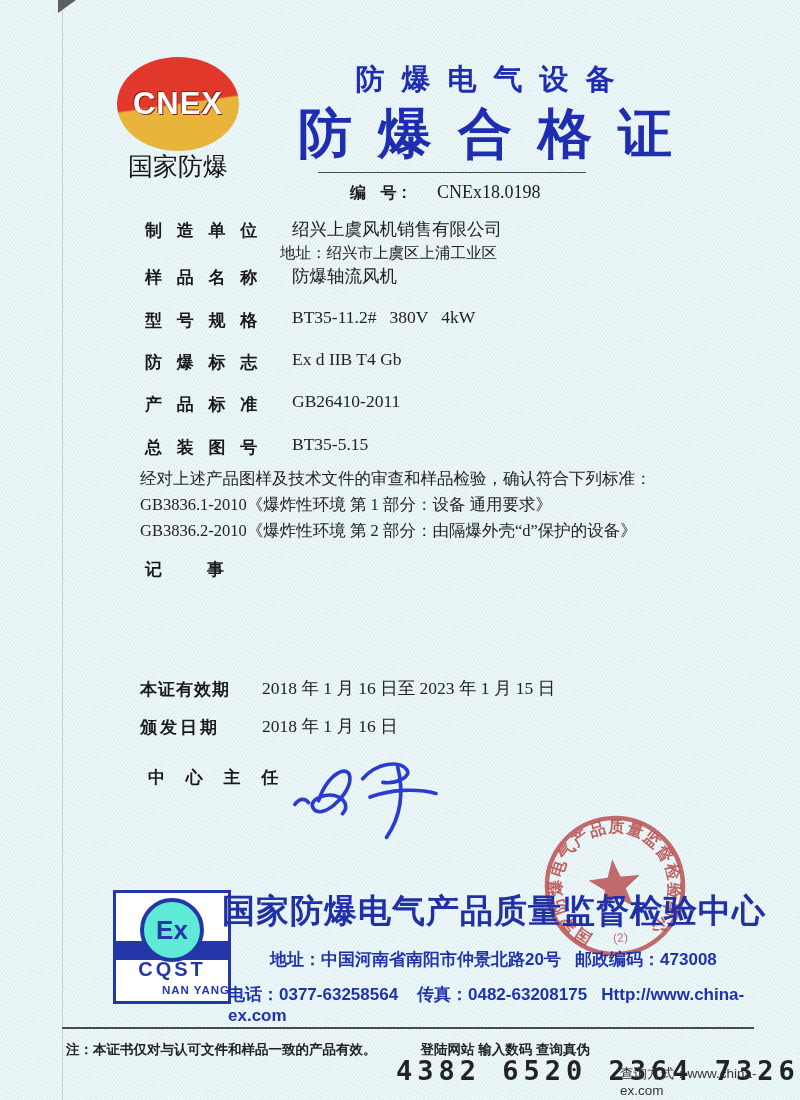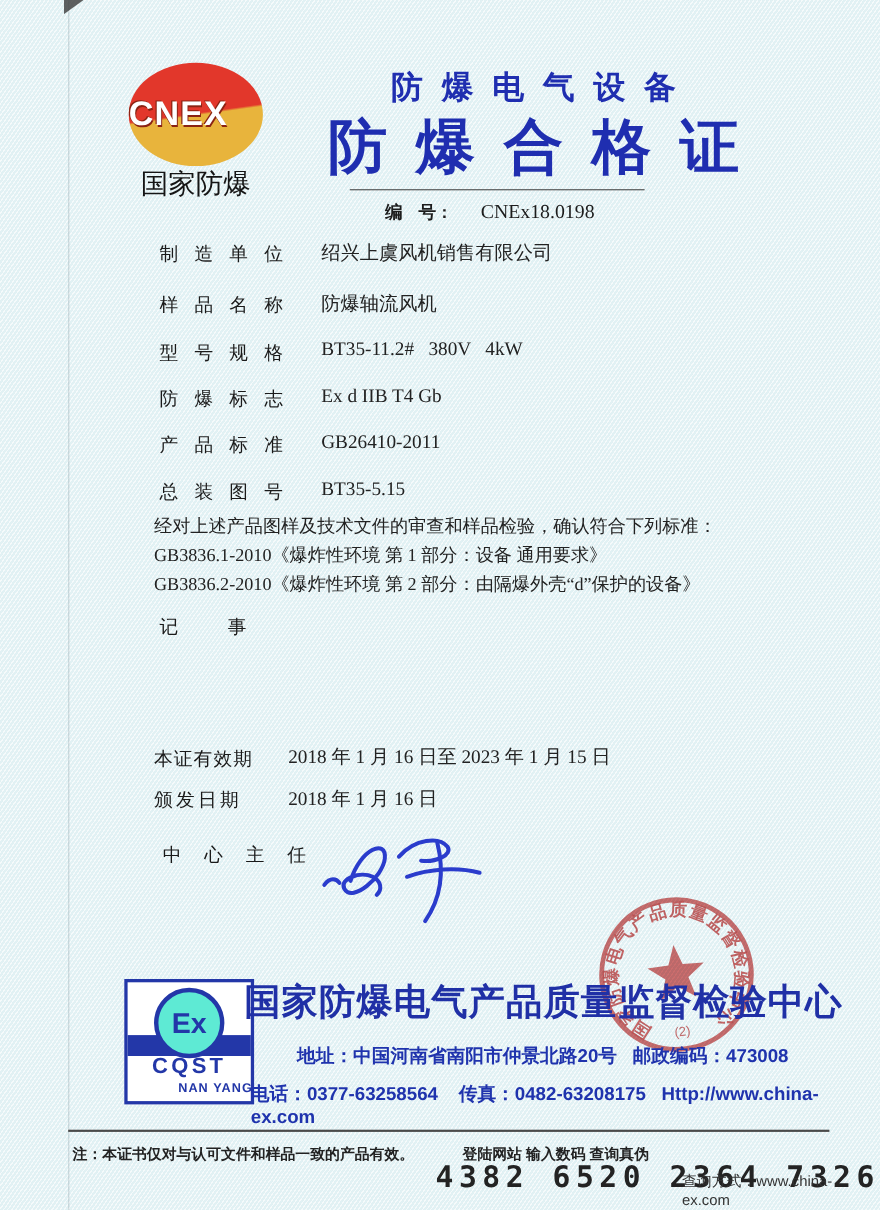--- a/index.html
+++ b/index.html
@@ -8,33 +8,33 @@
     background-color:#e9f4f6;
     background-image:repeating-linear-gradient(125deg, rgba(255,255,255,.55) 0 1px, rgba(205,233,238,.28) 1px 3px);
     font-family:"Liberation Sans", sans-serif;color:#1c1c1c;
   }
   .abs{position:absolute;}
   .scan-edge{left:62px;top:0;width:1px;height:1100px;background:rgba(110,130,140,.30);}
   .corner-mark{left:58px;top:0;width:18px;height:13px;background:#3a3a3a;clip-path:polygon(0 0,100% 0,0 100%);opacity:.8;}
   
   .cnex-oval{left:117px;top:57px;width:122px;height:94px;border-radius:50%;
     background:linear-gradient(172deg,#e2372b 0 49%,#e8b43c 51%);
-    display:flex;align-items:center;}
+    display:flex;align-items:center;justify-content:center;}
   .cnex-text{color:#fff;font-size:31px;font-weight:bold;letter-spacing:1px;
     text-shadow:1px 1px 0 #8a2313, -1px -1px 0 #8a2313;}
   .cnex-caption{left:106px;top:150px;width:144px;text-align:center;font-size:25px;color:#151515;}
   .hdr-sub{left:200px;top:60px;width:570px;text-align:center;color:#1f2eb0;
     font-size:29px;font-weight:bold;letter-spacing:17px;text-indent:17px;}
   .hdr-title{left:200px;top:98px;width:570px;text-align:center;color:#1f2eb0;
     font-size:54px;font-weight:bold;letter-spacing:26px;text-indent:26px;}
   .hdr-line{left:318px;top:172px;width:268px;height:1px;background:#4a4a4a;}
   .certno-label{left:350px;top:183px;font-size:16px;font-weight:bold;letter-spacing:5px;}
   .certno-value{left:437px;top:182px;font-family:"Liberation Serif",serif;font-size:18px;}
   
-  .lbl{font-size:17px;font-weight:normal;letter-spacing:5px;color:#1a1a1a;white-space:pre-wrap;}
+  .lbl{font-size:17px;font-weight:bold;letter-spacing:5px;color:#1a1a1a;white-space:pre-wrap;}
   .val{font-family:"Liberation Serif",serif;font-size:17.5px;color:#222;white-space:pre-wrap;padding-left:12px;}
   .subval{font-family:"Liberation Serif",serif;font-size:15.5px;color:#222;}
   
   .para{font-family:"Liberation Serif",serif;font-size:16.5px;line-height:26px;color:#222;white-space:pre-wrap;}
   .rline{font-family:"Liberation Serif",serif;font-size:16.5px;line-height:25px;color:#222;white-space:pre-wrap;}
   
   .stamp{left:535px;top:806px;width:160px;height:160px;transform:rotate(-6deg);
     mix-blend-mode:multiply;opacity:.92;}
   
   .cqst-box{left:113px;top:890px;width:112px;height:108px;background:#fff;border:3px solid #2337a8;}
@@ -68,20 +68,21 @@
   </div>
   <div class="abs cnex-caption">国家防爆</div>
   <div class="abs hdr-sub">防爆电气设备</div>
   <div class="abs hdr-title">防爆合格证</div>
   <div class="abs hdr-line"></div>
   <div class="abs certno-label">编  号:</div>
   <div class="abs certno-value">CNEx18.0198</div>
 
   <div class="abs lbl" style="left:145px;top:219px">制 造 单 位</div>
   <div class="abs val" style="left:280px;top:217px">绍兴上虞风机销售有限公司</div>
+  <div class="abs subval" style="left:280px;top:243px">地址：绍兴市上虞区上浦工业区</div>
 
   <div class="abs lbl" style="left:145px;top:266px">样 品 名 称</div>
   <div class="abs val" style="left:280px;top:264px">防爆轴流风机</div>
 
   <div class="abs lbl" style="left:145px;top:309px">型 号 规 格</div>
   <div class="abs val" style="left:280px;top:307px">BT35-11.2#   380V   4kW</div>
 
   <div class="abs lbl" style="left:145px;top:351px">防 爆 标 志</div>
   <div class="abs val" style="left:280px;top:349px">Ex d IIB T4 Gb</div>
 

